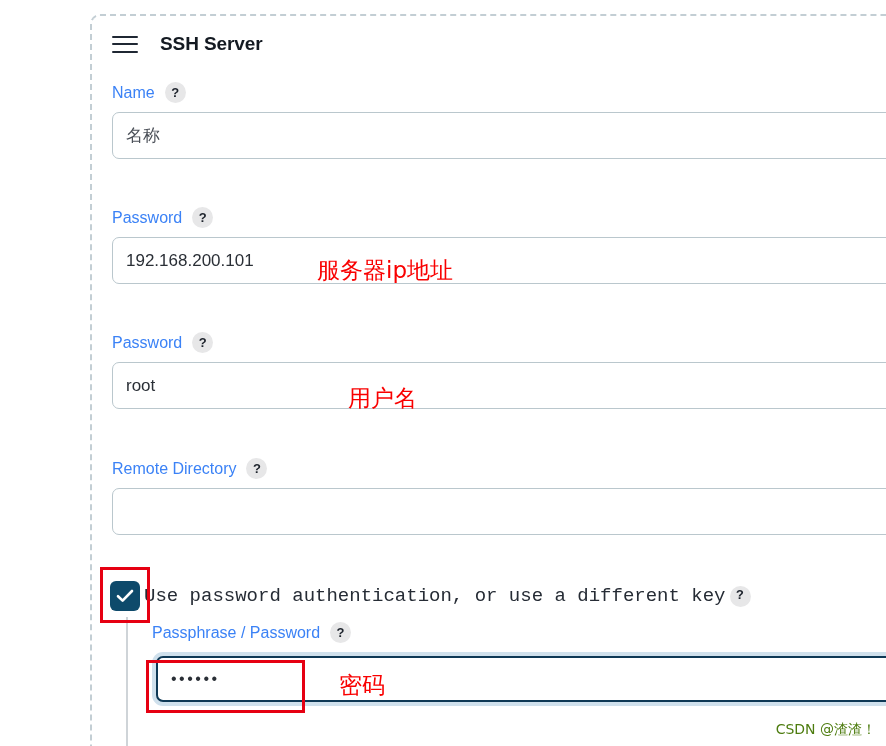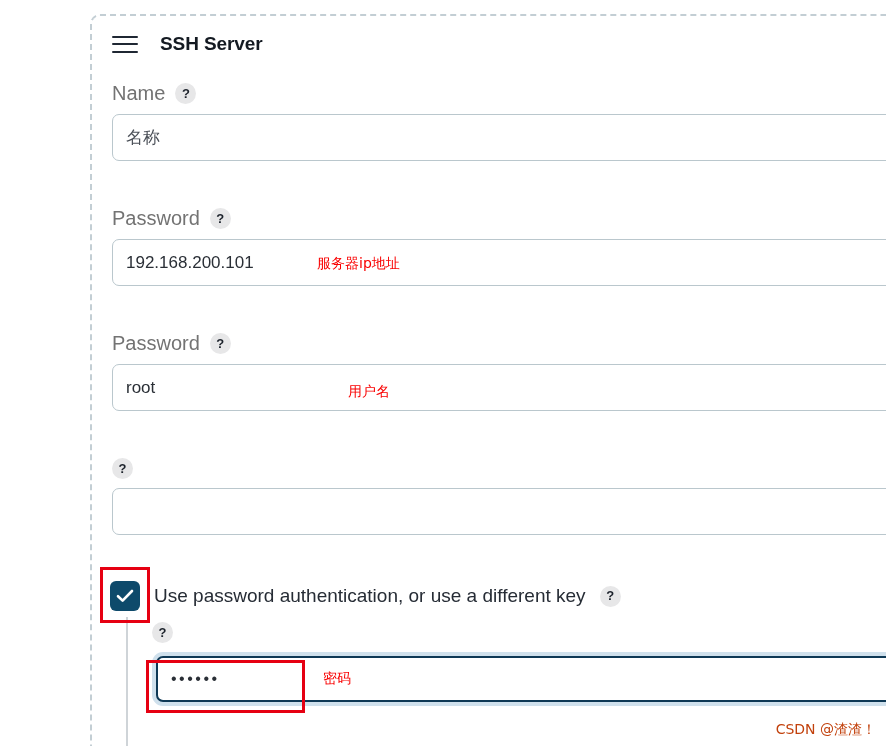--- a/index.html
+++ b/index.html
@@ -48,21 +48,21 @@
     letter-spacing: -0.1px; white-space: nowrap;
   }
 
   
   .field { position: absolute; left: 112px; }
   .field-label-row {
     display: flex; align-items: center; gap: 10px;
     margin-bottom: 9px;
   }
   .field-label {
-    font-size: 20px; color: #737373; font-weight: 400; white-space: nowrap;
+    font-size: 16px; color: #3b82f6; font-weight: 400; white-space: nowrap;
   }
   .help-badge {
     display: inline-flex; align-items: center; justify-content: center;
     width: 21px; height: 21px; border-radius: 50%;
     background: #e7e7e8; color: #1c222b;
     font-size: 13px; font-weight: 700; line-height: 1;
     cursor: pointer; user-select: none;
     padding-bottom: 1px;
   }
   .text-input {
@@ -74,31 +74,31 @@
     padding: 0 13px;
     font-family: "Liberation Sans", "DejaVu Sans", sans-serif;
     outline: none;
   }
   .text-input::placeholder { color: #4a4f57; }
 
   
   .annot {
     position: absolute;
     color: #f90000;
-    font-size: 14px;
+    font-size: 23px;
     font-family: "DejaVu Sans", "Liberation Sans", sans-serif;
     white-space: nowrap;
     font-weight: 400;
   }
 
   
   #checkbox-row {
     position: absolute;
     left: 110px; top: 581px;
-    display: flex; align-items: center; gap: 14px;
+    display: flex; align-items: center; gap: 4px; font-family: Liberation Mono, monospace;
   }
   .checkbox {
     width: 30px; height: 30px; border-radius: 6px;
     background: #0e4a6b;
     display: inline-flex; align-items: center; justify-content: center;
     cursor: pointer; flex: none;
   }
   .checkbox svg { display: block; }
   #checkbox-label {
     font-size: 19px; color: #262c35; white-space: nowrap;
@@ -139,21 +139,21 @@
     background: transparent;
     pointer-events: none;
   }
   #redbox-checkbox { left: 100px; top: 567px; width: 50px; height: 56px; }
   #redbox-password { left: 146px; top: 660px; width: 159px; height: 53px; }
 
   
   #watermark {
     position: absolute;
     right: 10px; bottom: 7px;
-    font-size: 14px; color: #c2410c;
+    font-size: 14px; color: #4d7c0f;
     font-family: "DejaVu Sans", "Liberation Sans", sans-serif;
     white-space: nowrap;
   }
 </style>
 </head>
 <body>
 
 <div id="screen">
 
   <div id="panel"></div>
@@ -188,45 +188,47 @@
     <div class="field-label-row">
       <span class="field-label">Password</span>
       <span class="help-badge">?</span>
     </div>
     <input class="text-input" type="text" placeholder="" value="root" style="">
   </div>
   <div class="annot" style="left:348px; top:383px">用户名</div>
 
   <div class="field" style="top:458px">
     <div class="field-label-row">
+      <span class="field-label">Remote Directory</span>
       <span class="help-badge">?</span>
     </div>
     <input class="text-input" type="text" placeholder="" style="">
   </div>
 
   <div id="checkbox-row">
     <span class="checkbox">
       <svg width="18" height="14" viewBox="0 0 18 14">
         <path d="M2 7.2 L6.6 11.6 L16 2" fill="none" stroke="#ffffff" stroke-width="2.6" stroke-linecap="round" stroke-linejoin="round"></path>
       </svg>
     </span>
     <span id="checkbox-label">Use password authentication, or use a different key</span>
     <span class="help-badge">?</span>
   </div>
 
   <div id="indent-guide"></div>
 
   <div id="passphrase-block">
     <div class="field-label-row">
+      <span class="field-label">Passphrase / Password</span>
       <span class="help-badge">?</span>
     </div>
     <span class="focus-wrap">
       <input id="password-input" class="text-input" type="text" placeholder="" value="••••••" style="">
     </span>
   </div>
-  <div class="annot" style="left:323px; top:670px">密码</div>
+  <div class="annot" style="left:339px; top:670px">密码</div>
 
   <div class="red-box" id="redbox-checkbox"></div>
   <div class="red-box" id="redbox-password"></div>
 
   <div id="watermark">CSDN @渣渣！</div>
 
 </div>
 
 </body></html>

